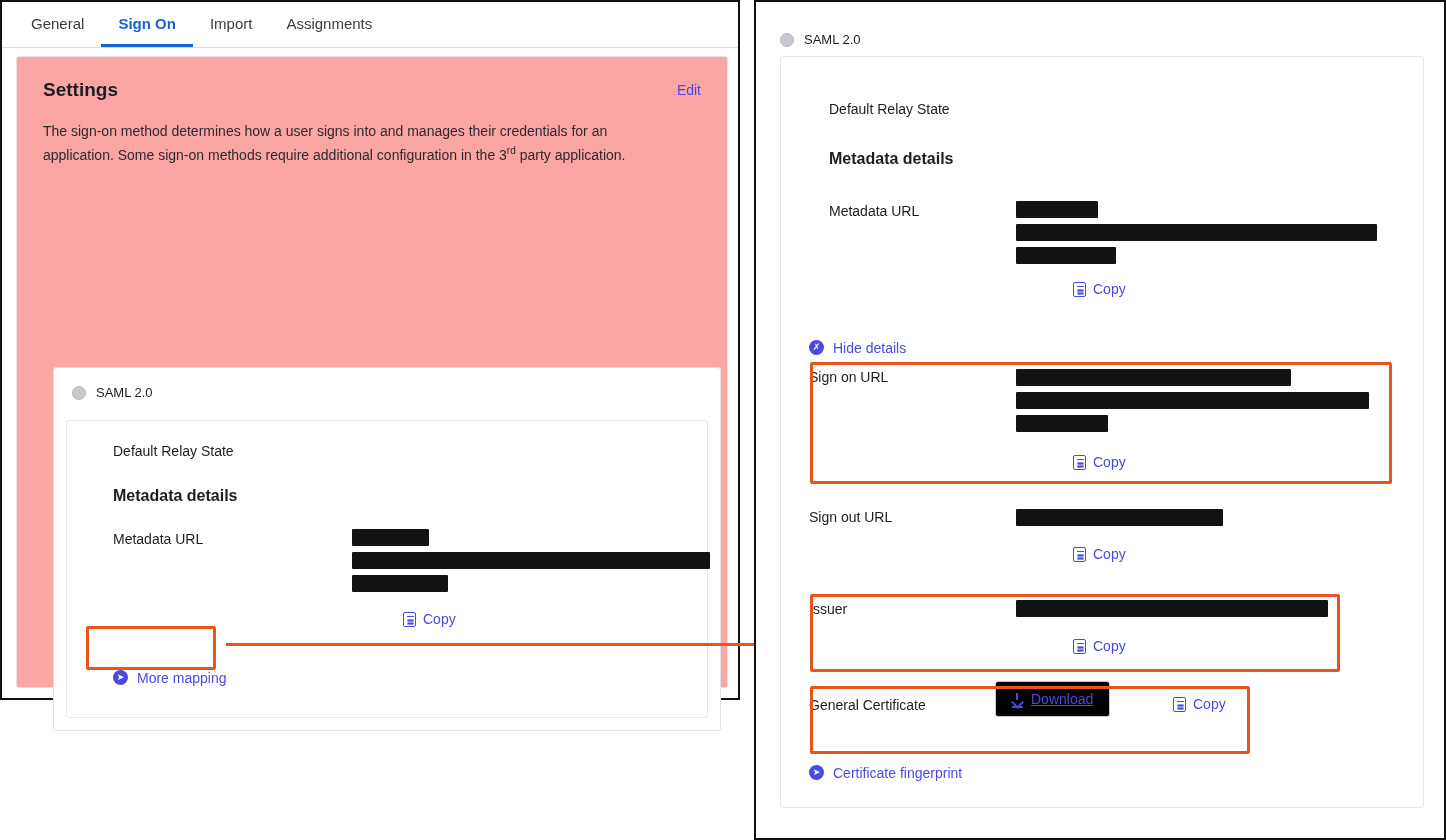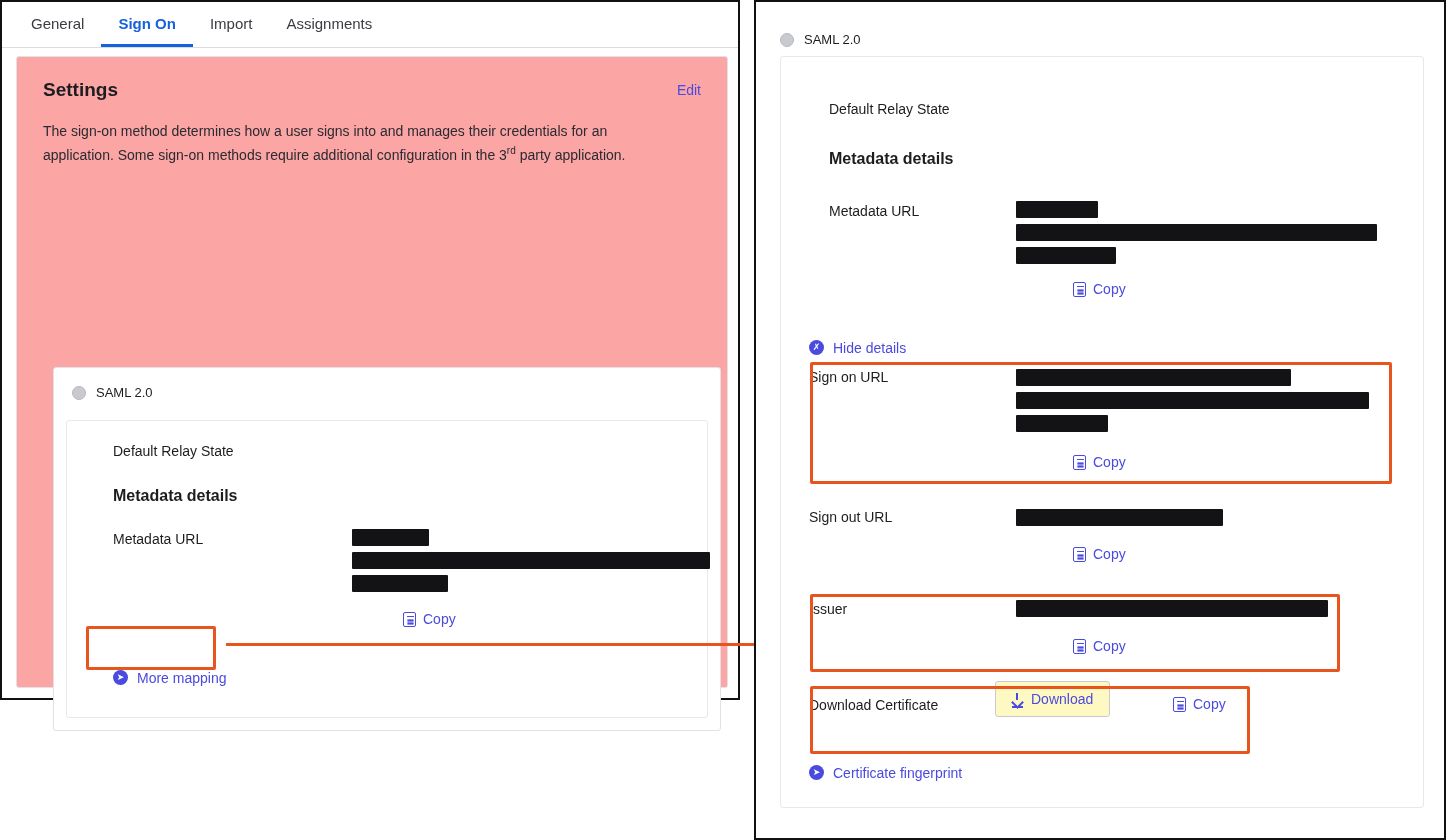--- a/index.html
+++ b/index.html
@@ -220,25 +220,26 @@
   }
   .r-label { font-size: 14px; color: #1d1d21; }
   .r-bold { font-size: 16px; font-weight: bold; }
 
   .download-btn {
     display: inline-flex;
     align-items: center;
     gap: 8px;
     border: 1px solid #c9c9d6;
     border-radius: 3px;
-    background: #fef9c3;
+    background: #000000;
     color: #4a4ae0;
     font-size: 14px;
     padding: 9px 16px;
     cursor: pointer;
+    text-decoration: underline;
   }
   .dl-glyph {
     display: inline-block;
     width: 11px; height: 13px;
     position: relative;
   }
   .dl-glyph::before {
     content: "";
     position: absolute;
     left: 4px; top: 0;
@@ -393,21 +394,21 @@
       <div style="position:absolute;left:28px;top:544px;text-align:right;" class="r-label">Issuer</div>
       <span class="redact" style="position:absolute;left:235px;top:543px;width:312px;height:17px;"></span>
 
       <div style="position:absolute;left:252px;top:581px;">
         <span class="copy-btn">
           <span class="copy-glyph"></span>
           <span>Copy</span>
         </span>
       </div>
 
-      <div style="position:absolute;left:28px;top:640px;" class="r-label">Download Certificate</div>
+      <div style="position:absolute;left:28px;top:640px;" class="r-label">General Certificate</div>
 
       <div style="position:absolute;left:214px;top:624px;" class="download-btn">
         <span class="dl-glyph">
             <span class="dl-base"></span>
           </span>
         <span>Download</span>
       </div>
 
       <div style="position:absolute;left:352px;top:639px;">
         <span class="copy-btn">

